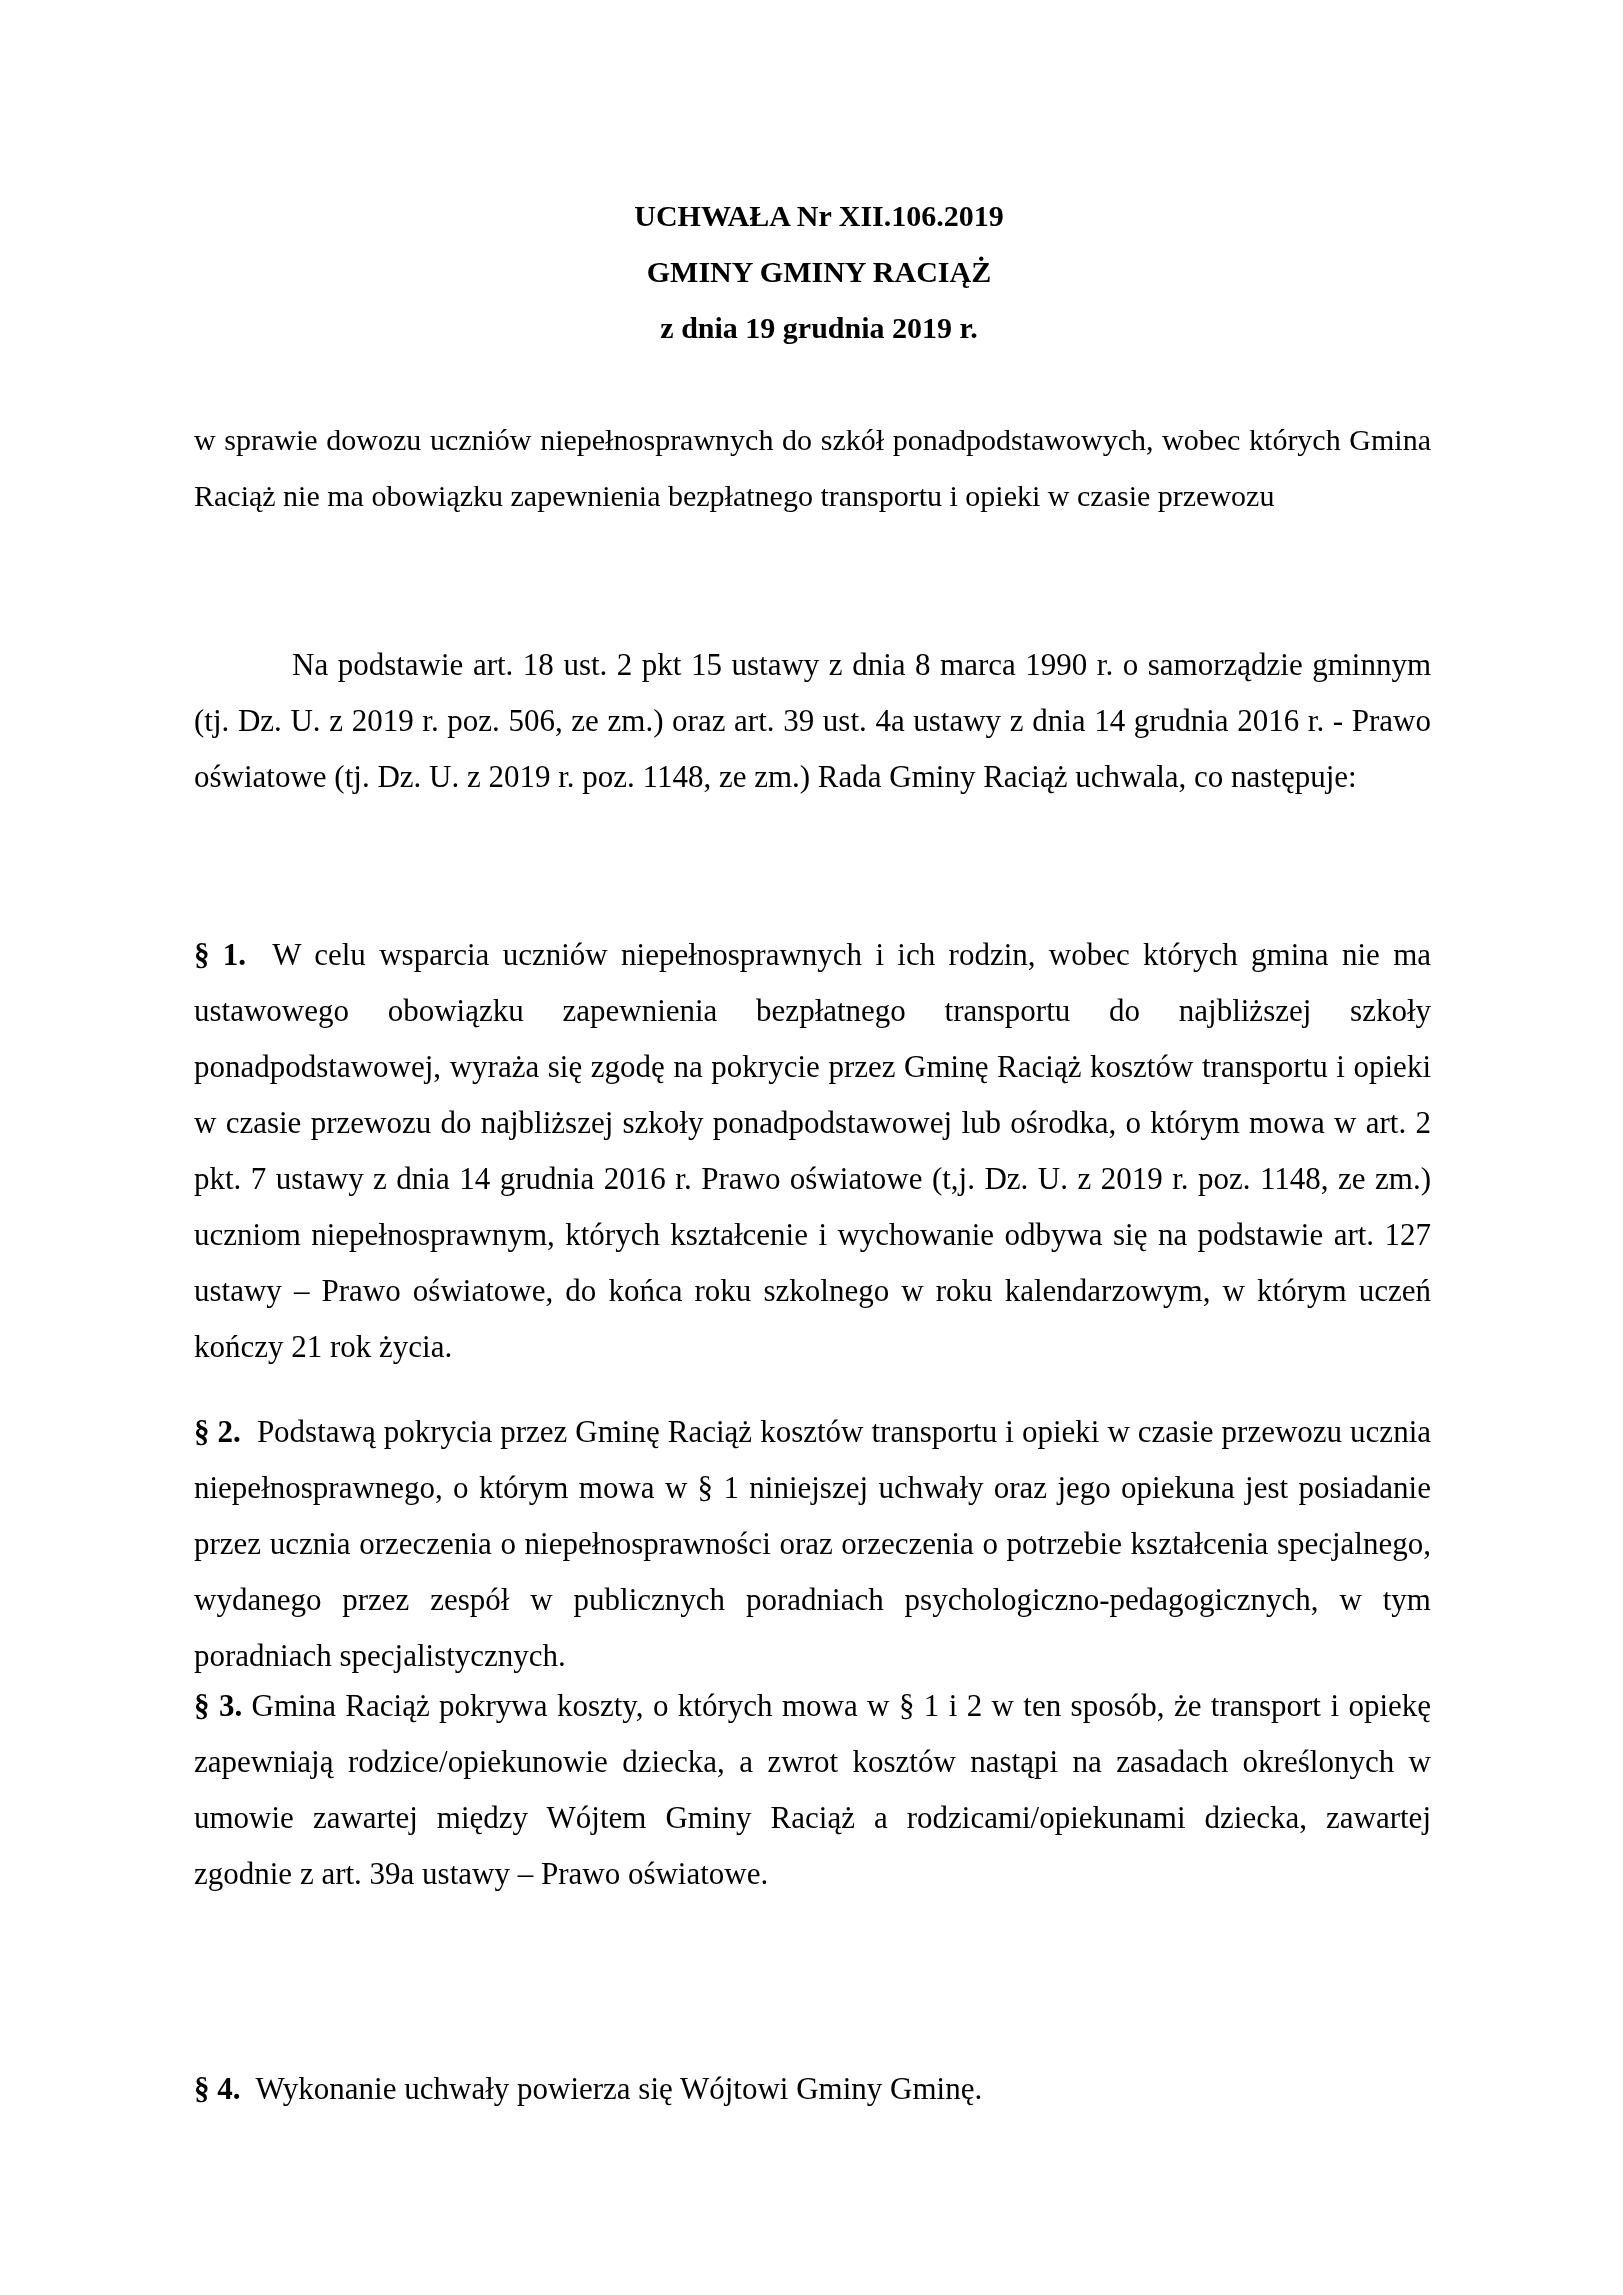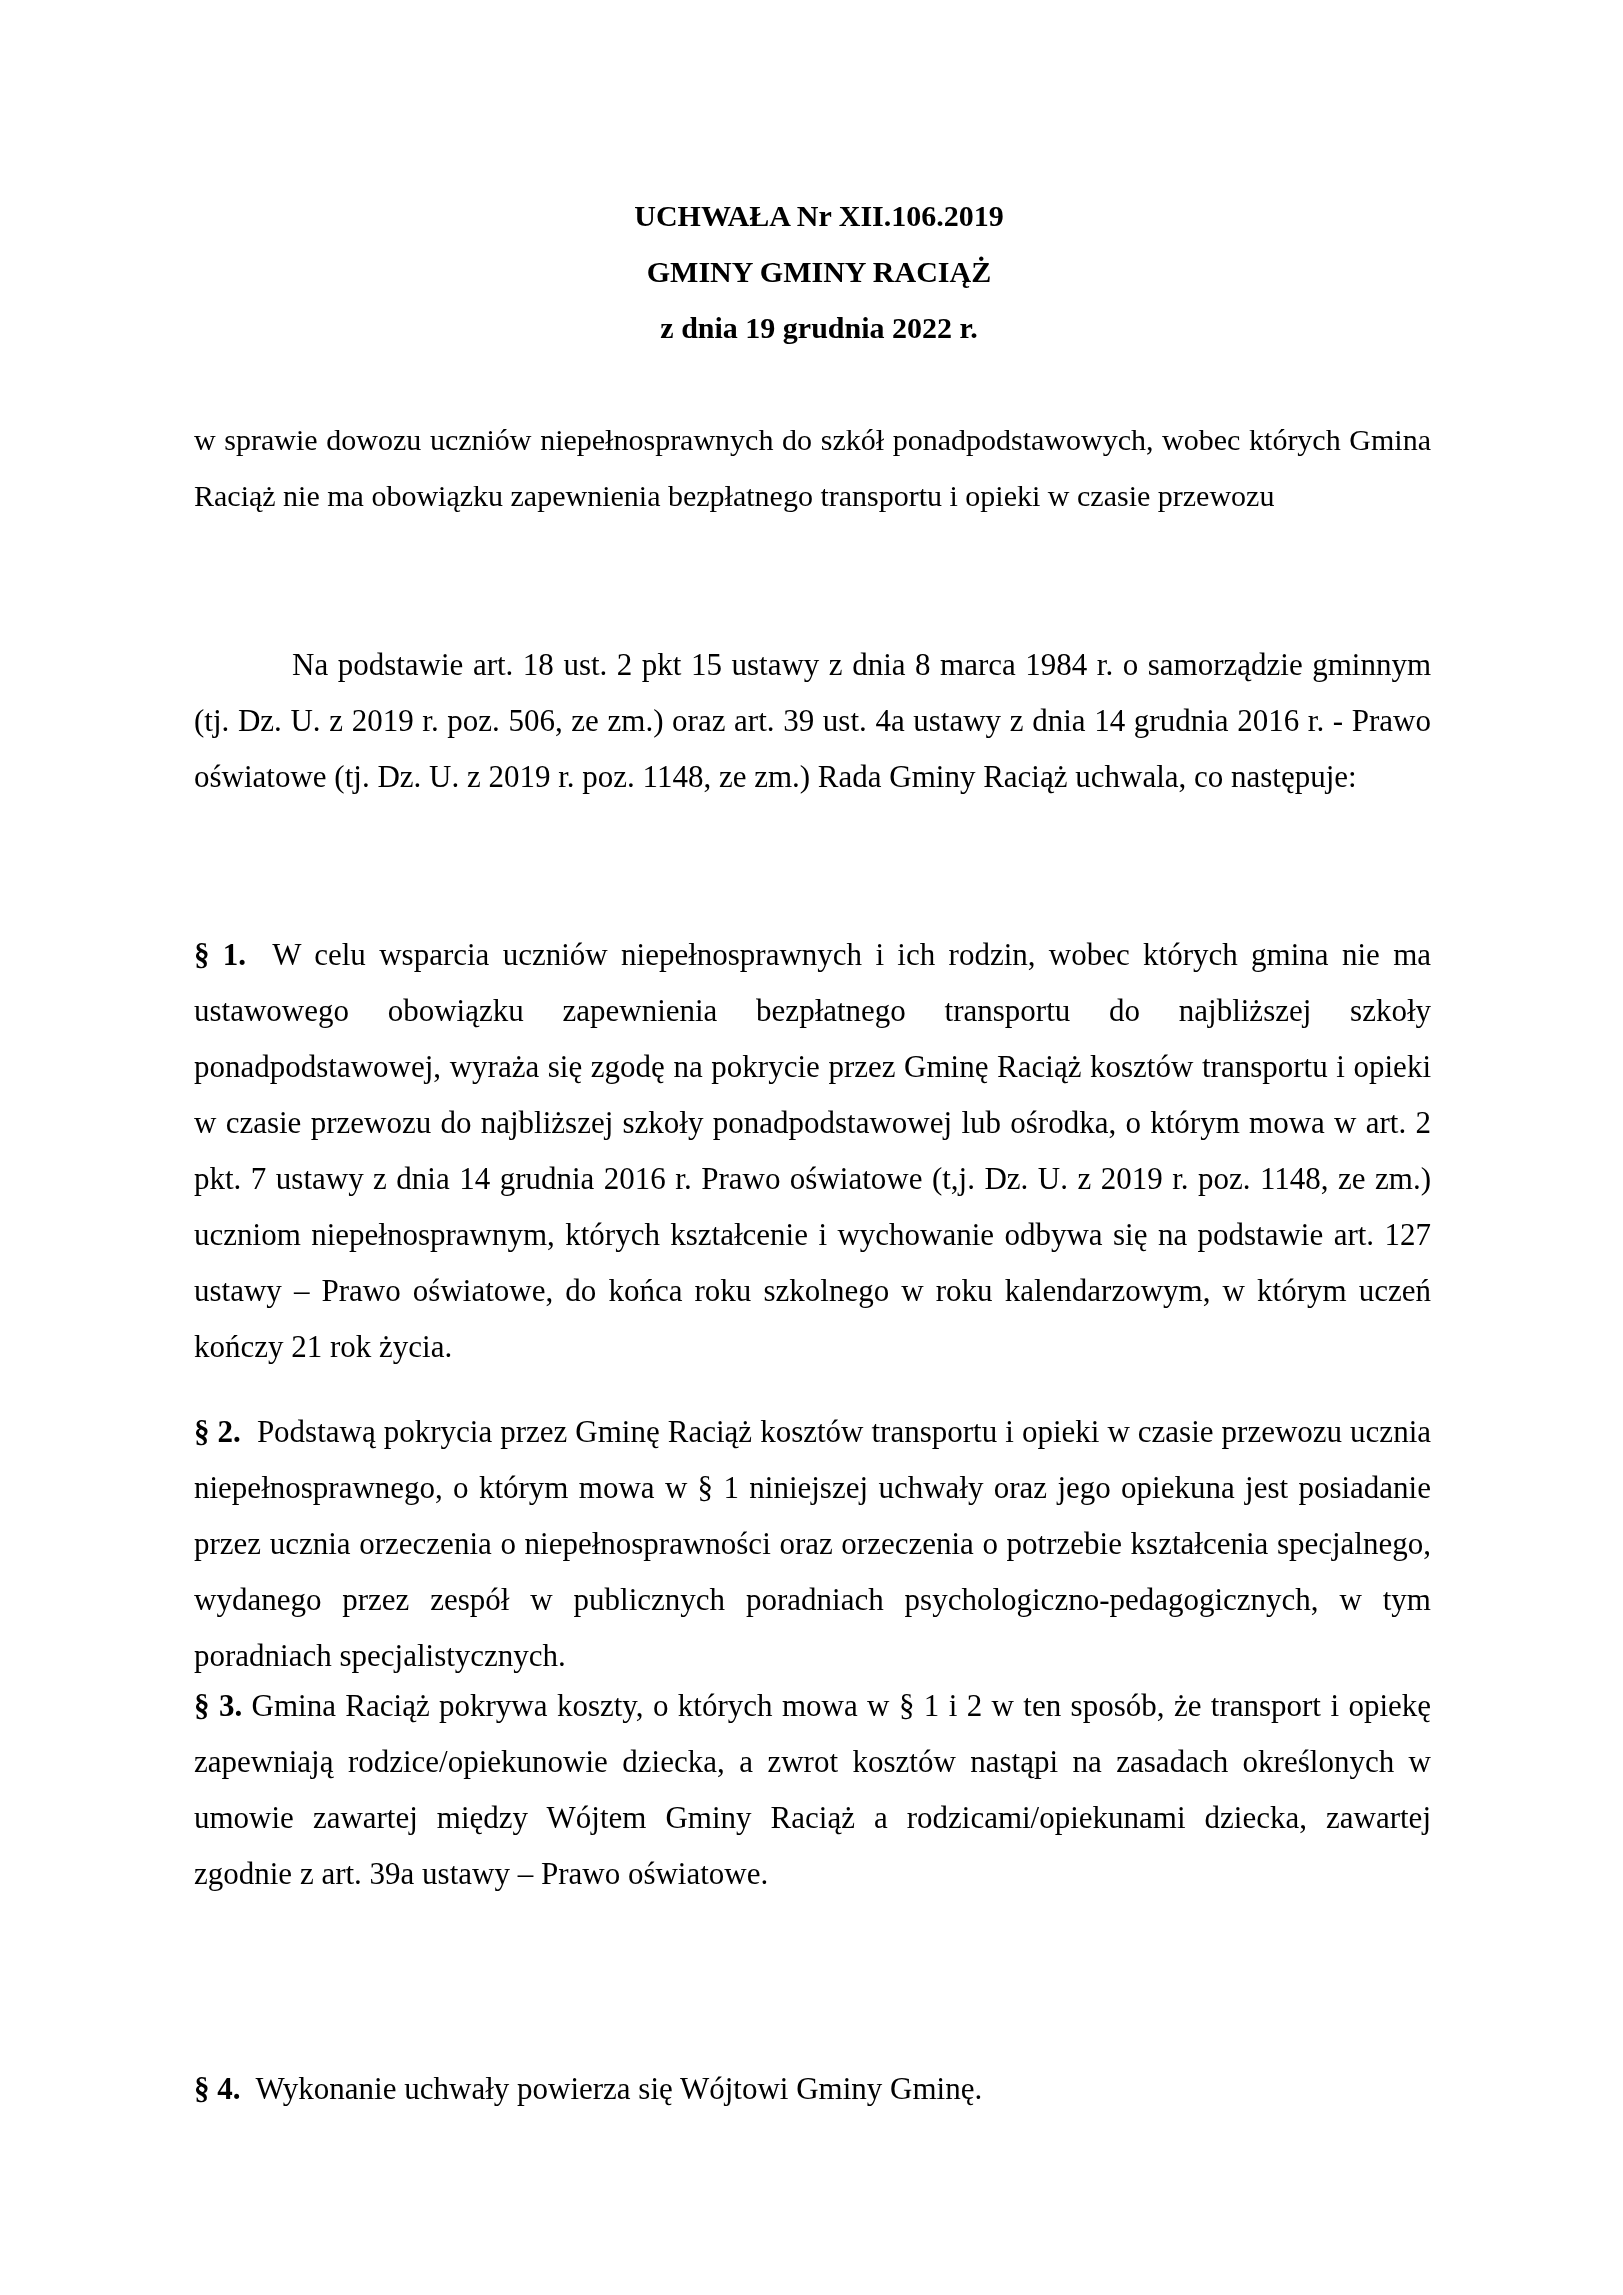--- a/index.html
+++ b/index.html
@@ -21,26 +21,26 @@
   .s4 { top: 2061px; }
 </style>
 </head>
 <body>
 
 <div class="page">
 
   <div class="header">
     <div>UCHWAŁA Nr XII.106.2019</div>
     <div>GMINY GMINY RACIĄŻ</div>
-    <div>z dnia 19 grudnia 2022 r.</div>
+    <div>z dnia 19 grudnia 2019 r.</div>
   </div>
 
   <div class="subject">w sprawie dowozu uczniów niepełnosprawnych do szkół ponadpodstawowych, wobec których Gmina Raciąż nie  ma obowiązku zapewnienia bezpłatnego transportu i opieki w czasie przewozu</div>
 
-  <div class="block p1 indent">Na podstawie art. 18 ust. 2 pkt 15 ustawy z dnia 8 marca 1984 r. o samorządzie gminnym (tj. Dz. U. z 2019 r. poz. 506, ze zm.) oraz art. 39 ust. 4a ustawy z dnia 14 grudnia 2016 r. - Prawo oświatowe (tj. Dz. U. z 2019 r. poz. 1148, ze zm.) Rada Gminy Raciąż uchwala, co następuje:</div>
+  <div class="block p1 indent">Na podstawie art. 18 ust. 2 pkt 15 ustawy z dnia 8 marca 1990 r. o samorządzie gminnym (tj. Dz. U. z 2019 r. poz. 506, ze zm.) oraz art. 39 ust. 4a ustawy z dnia 14 grudnia 2016 r. - Prawo oświatowe (tj. Dz. U. z 2019 r. poz. 1148, ze zm.) Rada Gminy Raciąż uchwala, co następuje:</div>
 
   <div class="block s1">
     <span class="para-num">§ 1.</span>&nbsp;
     <span>W celu wsparcia uczniów niepełnosprawnych i ich rodzin, wobec których gmina nie ma ustawowego obowiązku zapewnienia bezpłatnego transportu do najbliższej szkoły ponadpodstawowej, wyraża się zgodę na pokrycie przez Gminę Raciąż kosztów transportu i opieki w czasie przewozu do najbliższej szkoły ponadpodstawowej lub ośrodka, o którym mowa w art. 2 pkt. 7 ustawy z dnia 14 grudnia 2016 r. Prawo oświatowe (t,j. Dz. U. z 2019 r. poz. 1148, ze zm.) uczniom niepełnosprawnym, których kształcenie i wychowanie odbywa się na podstawie art. 127 ustawy – Prawo oświatowe, do końca roku szkolnego w roku kalendarzowym, w którym uczeń kończy 21 rok życia.</span>
   </div>
 
   <div class="block s2">
     <span class="para-num">§ 2.</span>&nbsp;
     <span>Podstawą pokrycia przez Gminę Raciąż kosztów transportu i opieki w czasie przewozu ucznia niepełnosprawnego, o którym mowa w § 1 niniejszej uchwały oraz jego opiekuna  jest posiadanie przez ucznia orzeczenia o niepełnosprawności oraz orzeczenia o potrzebie kształcenia specjalnego, wydanego przez zespół w publicznych poradniach psychologiczno-pedagogicznych, w tym poradniach specjalistycznych.</span>
   </div>

